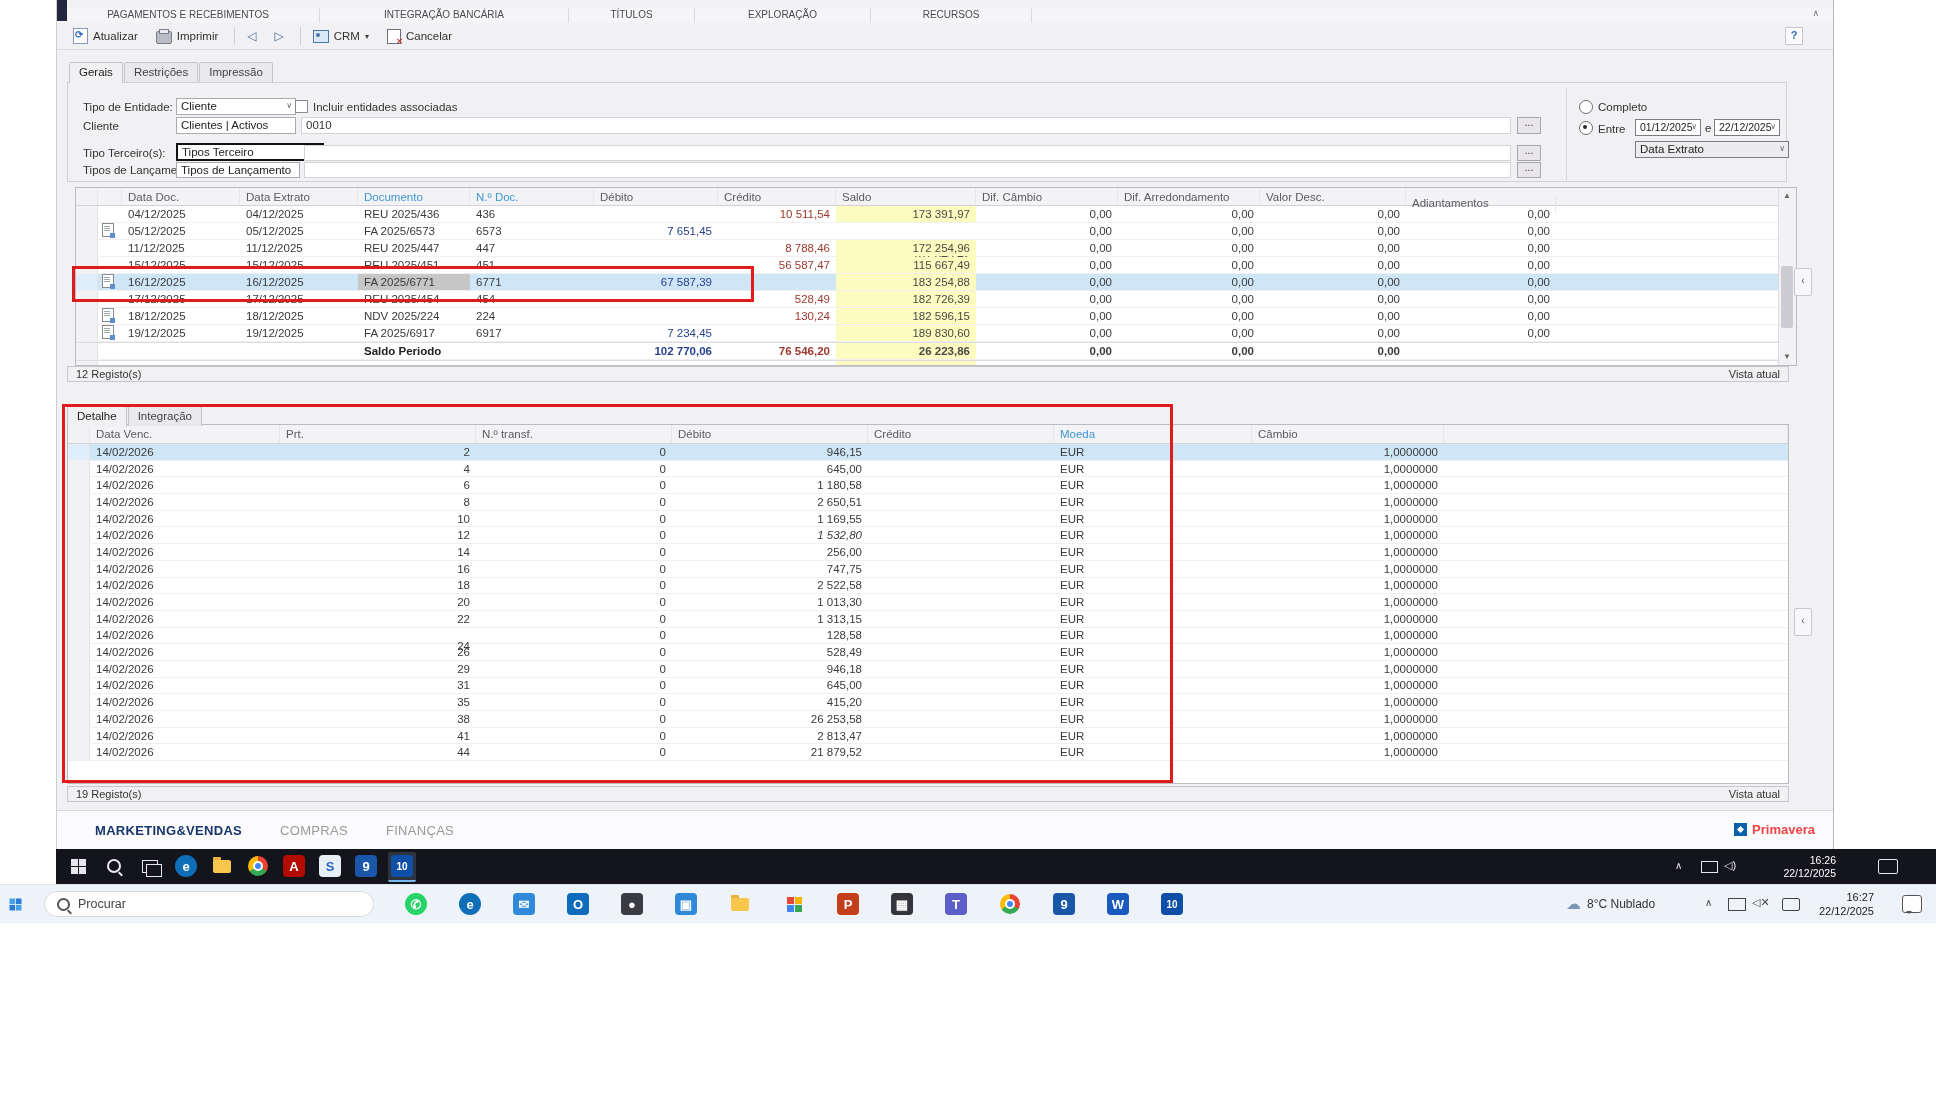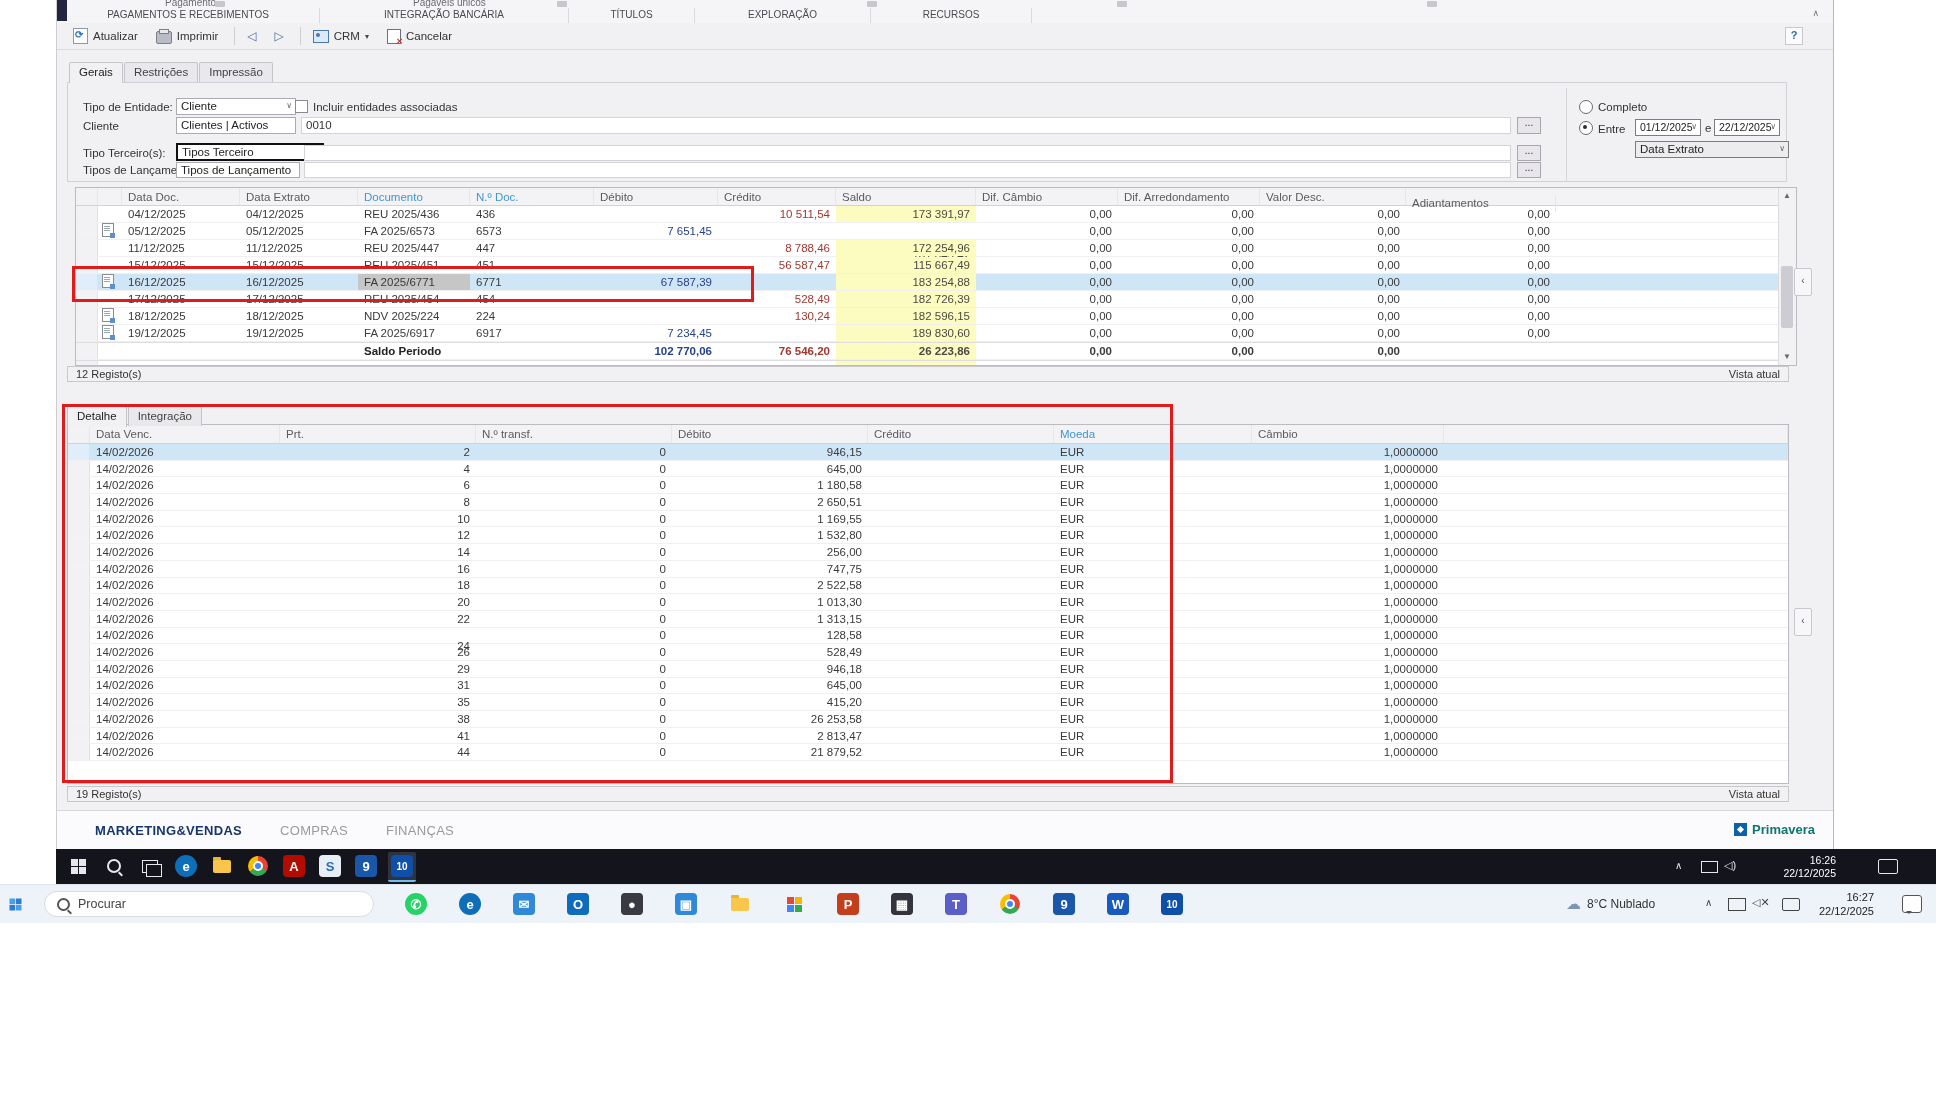--- a/index.html
+++ b/index.html
@@ -89,21 +89,21 @@
   
   .redbox{position:absolute;border:3px solid #e01b1c;z-index:60;pointer-events:none;}
   
   #bottom-nav{position:absolute;left:0;top:810px;width:1776px;height:39px;background:#fbfbfd;
               border-top:1px solid #d9d7dc;display:flex;align-items:center;}
   .nav-item{font-size:13px;color:#9a9a9a;margin-left:38px;letter-spacing:.3px;}
   .nav-item.active{color:#17366b;font-weight:bold;}
   #brand{position:absolute;right:18px;top:11px;display:flex;align-items:center;gap:5px;}
   #brand .bsq{width:13px;height:13px;background:#0c61ab;position:relative;}
   #brand .bsq:after{content:"";position:absolute;left:4px;top:4px;width:5px;height:5px;background:#fff;transform:rotate(45deg);}
-  #brand .btxt{font-size:13px;font-weight:bold;color:#0f766e;}
+  #brand .btxt{font-size:13px;font-weight:bold;color:#ef4444;}
   
   #tb1{position:absolute;left:56px;top:849px;width:1880px;height:35px;background:#14141d;}
   #tb2{position:absolute;left:0;top:884px;width:1936px;height:38px;background:#eef3f9;border-top:1px solid #dde3ea;}
   .tb-ic{position:absolute;display:flex;align-items:center;justify-content:center;}
   .tile{border-radius:4px;color:#fff;font-weight:bold;display:flex;align-items:center;justify-content:center;}
   .lens{width:10px;height:10px;border:2px solid #e8e8ec;border-radius:50%;position:relative;}
   .lens:after{content:"";position:absolute;right:-4px;bottom:-4px;width:5px;height:2px;background:#e8e8ec;transform:rotate(45deg);}
   .winstart{display:grid;grid-template-columns:7px 7px;grid-gap:1px;}
   .winstart div{width:7px;height:7px;background:#e8e8ec;}
   .tview{width:14px;height:11px;border:1px solid #e8e8ec;position:relative;background:transparent;}
@@ -122,29 +122,20 @@
   .bubble{width:18px;height:16px;border:1.5px solid #555;border-radius:3px;position:relative;background:#fff;}
   .bubble:after{content:"";position:absolute;left:3px;bottom:-5px;width:0;height:0;border:3px solid transparent;border-top-color:#555;}
 </style>
 </head>
 <body>
 
 <div id="canvas">
   <div id="app">
 
     <div id="rc-dark"></div>
-    <div id="ribbon-cut">
-      <span class="rc-frag" style="left:108px">Pagamento</span>
-      <span class="rc-stub" style="left:158px"></span>
-      <span class="rc-frag" style="left:356px">Pagáveis únicos</span>
-      <span class="rc-stub" style="left:500px"></span>
-      <span class="rc-stub" style="left:810px"></span>
-      <span class="rc-stub" style="left:1060px"></span>
-      <span class="rc-stub" style="left:1370px"></span>
-    </div>
     <div id="ribbon-groups">
         <div class="rgroup" style="width: 262px;">PAGAMENTOS E RECEBIMENTOS</div>
         <div class="rgroup" style="width: 248px;">INTEGRAÇÃO BANCÁRIA</div>
         <div class="rgroup" style="width: 125px;">TÍTULOS</div>
         <div class="rgroup" style="width: 175px;">EXPLORAÇÃO</div>
         <div class="rgroup" style="width: 160px;">RECURSOS</div>
         <div class="rgroup" style="flex: 1 1 0%; border-right: none;"></div>
       </div>
     <div id="ribbon-collapse">∧</div>
 
@@ -480,21 +471,21 @@
           <div class="t-cell num" style="width: 186px; height: 100%; display: flex; align-items: center; justify-content: flex-end;"></div>
           <div class="t-cell" style="width: 198px; height: 100%; display: flex; align-items: center;">EUR</div>
           <div class="t-cell num" style="width: 192px; height: 100%; display: flex; align-items: center; justify-content: flex-end;">1,0000000</div>
           <div class="t-cell" style="flex: 1 1 0%; height: 100%;"></div>
         </div>
         <div class="t-row body" style="height: 15.7px;">
           <div class="t-cell selcol" style="width: 22px;"></div>
           <div class="t-cell" style="width: 190px; height: 100%; display: flex; align-items: center;">14/02/2026</div>
           <div class="t-cell num" style="width: 196px; height: 100%; display: flex; align-items: center; justify-content: flex-end;">12</div>
           <div class="t-cell num" style="width: 196px; height: 100%; display: flex; align-items: center; justify-content: flex-end;">0</div>
-          <div class="t-cell num" style="width: 196px; height: 100%; display: flex; align-items: center; justify-content: flex-end;">1 532,80</div>
+          <div class="t-cell num" style="width: 196px; height: 100%; display: flex; align-items: center; justify-content: flex-end; font-style: italic;">1 532,80</div>
           <div class="t-cell num" style="width: 186px; height: 100%; display: flex; align-items: center; justify-content: flex-end;"></div>
           <div class="t-cell" style="width: 198px; height: 100%; display: flex; align-items: center;">EUR</div>
           <div class="t-cell num" style="width: 192px; height: 100%; display: flex; align-items: center; justify-content: flex-end;">1,0000000</div>
           <div class="t-cell" style="flex: 1 1 0%; height: 100%;"></div>
         </div>
         <div class="t-row body" style="height: 15.7px;">
           <div class="t-cell selcol" style="width: 22px;"></div>
           <div class="t-cell" style="width: 190px; height: 100%; display: flex; align-items: center;">14/02/2026</div>
           <div class="t-cell num" style="width: 196px; height: 100%; display: flex; align-items: center; justify-content: flex-end;">14</div>
           <div class="t-cell num" style="width: 196px; height: 100%; display: flex; align-items: center; justify-content: flex-end;">0</div>

